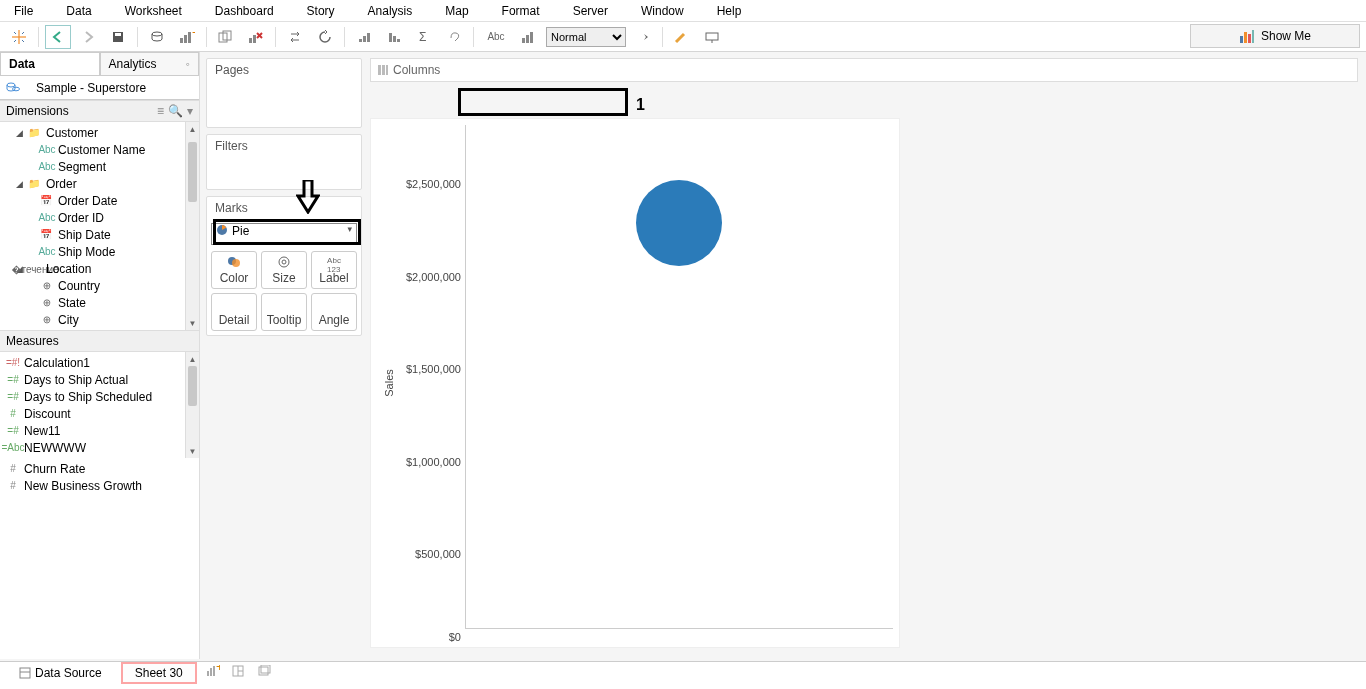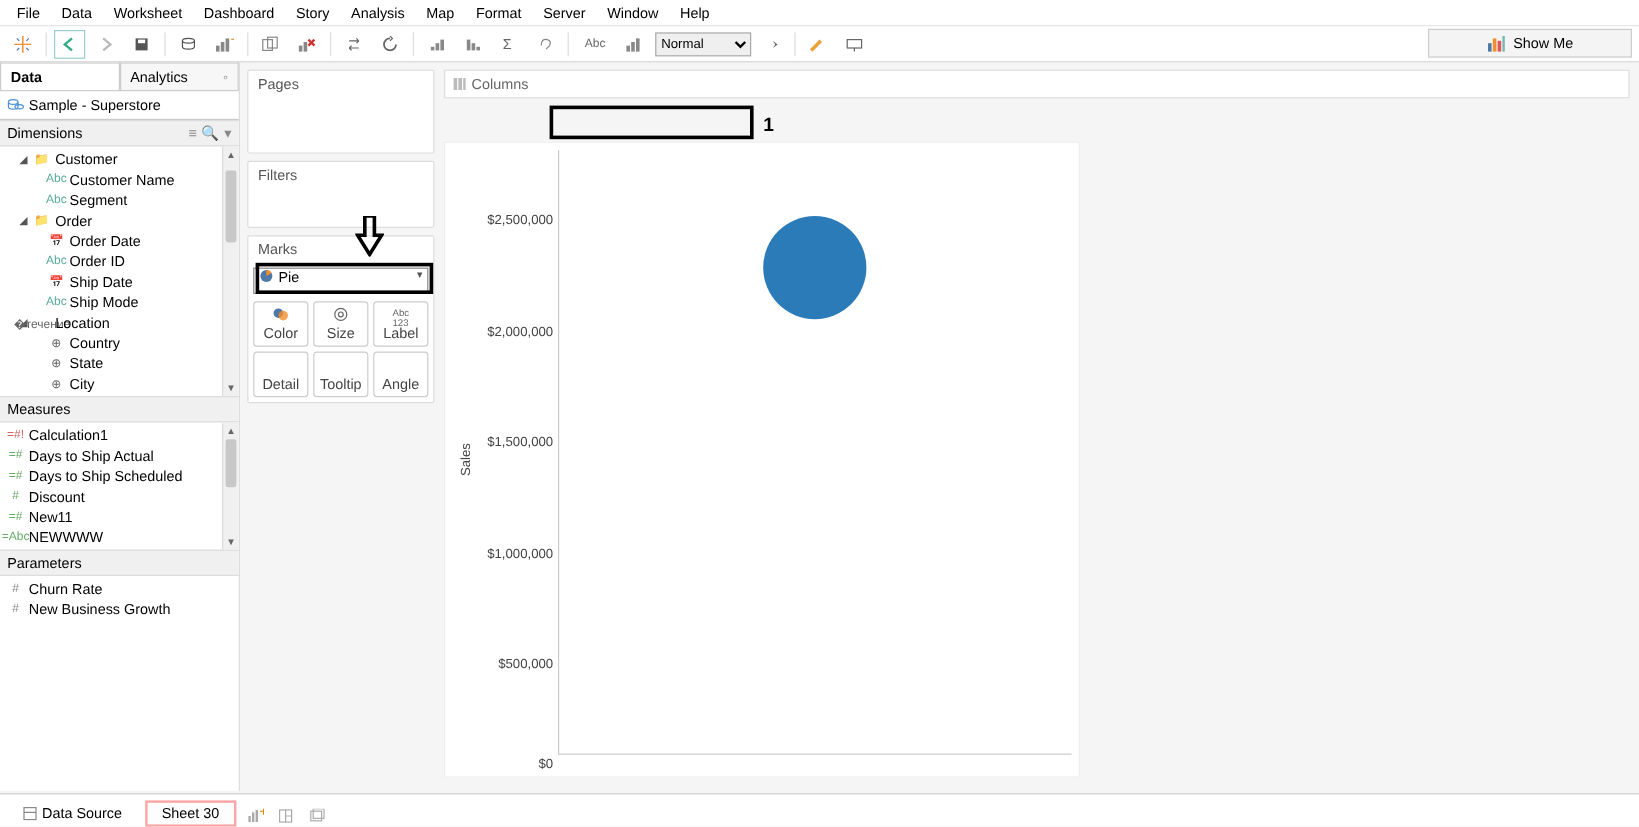--- a/index.html
+++ b/index.html
@@ -1,35 +1,35 @@
 <!DOCTYPE html>
 <html><head>
 <meta charset="utf-8">
 <style>
 * { box-sizing: border-box; margin: 0; padding: 0; font-family: "Segoe UI", Arial, sans-serif; font-size: 12px; }
 body { width: 1366px; height: 689px; background: #f5f5f5; overflow: hidden; position: relative; }
 
 
-.menubar { height: 22px; background: #fff; border-bottom: 1px solid #e0e0e0; display: flex; align-items: center; padding: 0 6px; gap: 2px; }
+.menubar { height: 22px; background: #fff; border-bottom: 1px solid #e0e0e0; display: flex; align-items: center; padding: 0 6px; gap: 17px; }
 .menubar span { padding: 2px 8px; cursor: default; }
 
 
 .toolbar { height: 30px; background: #fff; border-bottom: 1px solid #d5d5d5; display: flex; align-items: center; padding: 0 6px; gap: 4px; position: relative; }
 .tbtn { width: 26px; height: 24px; display: flex; align-items: center; justify-content: center; border: 1px solid transparent; }
 .tsep { width: 1px; height: 20px; background: #ddd; margin: 0 2px; }
 .toolbar select { height: 20px; width: 80px; font-size: 11px; border: 1px solid #aaa; }
 .showme { position: absolute; right: 6px; top: 2px; width: 170px; height: 24px; background: #f4f4f4; border: 1px solid #ccc; display: flex; align-items: center; justify-content: center; gap: 6px; }
 .showme svg { width: 16px; height: 16px; }
 
 
 .leftside { position: absolute; left: 0; top: 52px; width: 200px; bottom: 30px; background: #fff; border-right: 1px solid #ddd; display: flex; flex-direction: column; }
 .tabs { display: flex; height: 24px; border-bottom: 1px solid #ccc; }
 .tabs .tab { flex: 1; background: #f7f7f7; border: 1px solid #ccc; border-bottom: none; display: flex; align-items: center; padding: 0 8px; }
 .tabs .tab.active { background: #fff; font-weight: 600; }
-.datasource { height: 24px; border-bottom: 1px solid #ccc; display: flex; align-items: center; padding: 0 6px; gap: 4px; }
+.datasource { height: 24px; border-bottom: 1px solid #ccc; display: flex; align-items: center; padding: 0 6px; gap: 16px; }
 .section-head { height: 22px; background: #f0f0f0; border-top: 1px solid #ddd; border-bottom: 1px solid #ddd; display: flex; align-items: center; padding: 0 6px; justify-content: space-between; }
 .treewrap { flex: 0 0 auto; overflow: hidden; position: relative; }
 .tree { padding: 2px 0; }
 .tree .item { height: 17px; display: flex; align-items: center; padding-left: 6px; gap: 4px; white-space: nowrap; }
 .tree .item .caret { width: 8px; color: #555; font-size: 9px; }
 .tree .item .ico { width: 14px; display: flex; justify-content: center; color: #666; font-size: 10px; }
 .tree .lvl1 { padding-left: 16px; }
 .tree .lvl2 { padding-left: 40px; }
 .scrollbar-fake { position:absolute; right:0; top:0; width:14px; height:100%; background:#f0f0f0; border-left:1px solid #ddd;}
 .scrollbar-fake .thumb{ position:absolute; left:2px; right:2px; top:20px; height:60px; background:#c8c8c8; border-radius:2px;}
@@ -63,21 +63,21 @@
 .blackbox2 { position:absolute; border:3px solid #000; left:213px; top:219px; width:148px; height:26px; }
 
 
 .viz { position: absolute; left: 370px; top: 118px; width: 530px; height: 530px; background: #fff; border: 1px solid #eee; }
 .viz .ylabel { position: absolute; left: 4px; top: 50%; transform: translateY(-50%) rotate(-90deg); transform-origin: center; font-size: 11px; color: #444; }
 .viz .ytick { position: absolute; left: 28px; width: 62px; text-align: right; font-size: 11px; color: #444; }
 .viz .plot { position: absolute; left: 94px; top: 6px; right: 6px; bottom: 18px; border-left:1px solid #ccc; border-bottom:1px solid #ccc;}
 .viz .circle { position: absolute; width: 86px; height: 86px; border-radius: 50%; background: #2b7bb9; }
 
 
-.bottom { position: absolute; left: 0; right: 0; bottom: 0; height: 28px; background: #fff; border-top: 1px solid #ccc; display: flex; align-items: flex-end; padding: 0 6px; gap: 6px; }
+.bottom { position: absolute; left: 0; right: 0; bottom: 0; height: 28px; background: #fff; border-top: 1px solid #ccc; display: flex; align-items: flex-start; padding: 0 6px; gap: 6px; }
 .bottom .dtab { padding: 0 12px; height: 22px; display: flex; align-items: center; border: 1px solid transparent; gap:4px;}
 .bottom .dtab.active { border: 2px solid #fca5a5; background: #fdfdfd; }
 .bottom .sq { width:20px; height:18px; display:flex; align-items:center; justify-content:center; color:#888;}
 
 svg { display:block; }
 </style>
 </head>
 <body>
 
 <div class="menubar">
@@ -348,23 +348,20 @@
           <span>NEWWWW</span>
         </div>
     </div>
     <div class="scrollbar-fake">
         <div class="arr" style="top:0">▲</div>
         <div class="thumb" style="top:14px;height:40px"></div>
         <div class="arr" style="bottom:0">▼</div>
       </div>
   </div>
 
-  <div class="section-head">
-      <span>Parameters</span>
-    </div>
   <div class="tree">
     <div class="item">
         <span class="ico" style="color:#888">#</span>
         <span>Churn Rate</span>
       </div>
     <div class="item">
         <span class="ico" style="color:#888">#</span>
         <span>New Business Growth</span>
       </div>
   </div>

